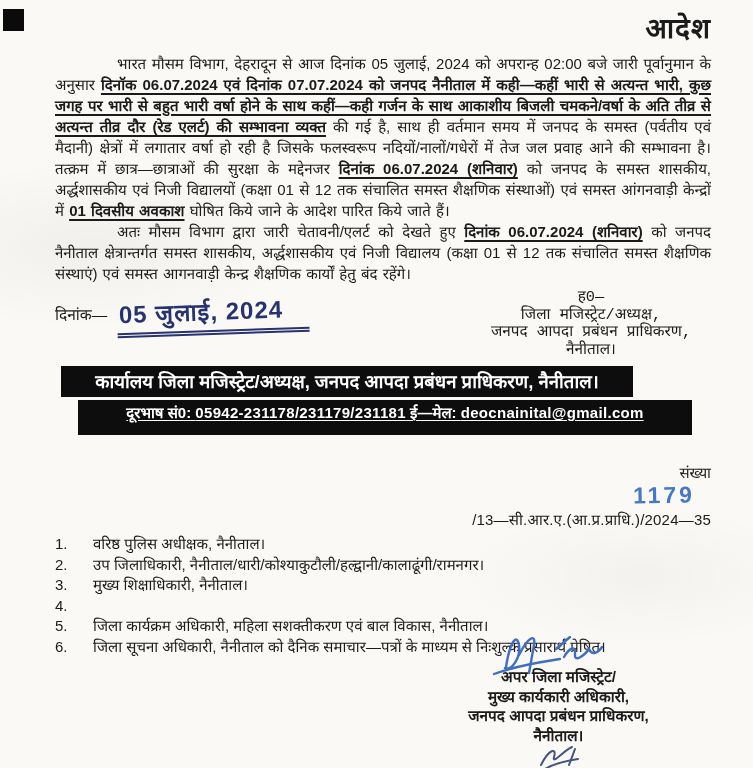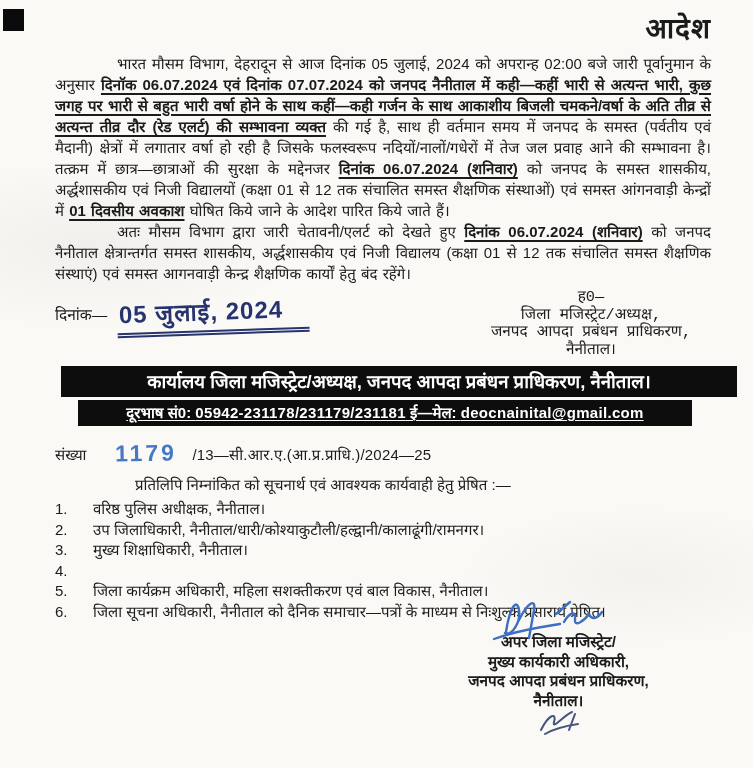--- a/index.html
+++ b/index.html
@@ -84,37 +84,38 @@
   .bars { margin: 7px 0 0 6px; }
   .bar {
     background: var(--bar_bg);
     color: var(--bar_text);
     font-weight: 700;
     text-align: center;
     white-space: nowrap;
   }
   .bar1 {
     font-size: 18.5px;
-    width: 676px;
+    width: 572px;
     padding: 2px 0 4px 0;
   }
   .bar2 {
     font-size: 15px;
     width: 614px;
     margin: 3px 0 0 17px;
-    padding: 2px 0 4px 0;
+    padding: 2px 0 13px 0;
     text-decoration: underline;
     text-underline-offset: 2px;
   }
   .bar2 .latin { letter-spacing: 0.3px; }
   .ref-row {
     display: flex;
-    align-items: center;
-    margin-top: 14px;
-    font-size: 15px;
+    align-items: flex-end;
+    margin-top: 27px;
+    font-size: 15px;
+    flex-direction: column;
   }
   .hand-num {
     color: var(--ink_blue);
     font-size: 23px;
     font-weight: 700;
     letter-spacing: 3px;
     transform: rotate(-1deg);
     margin: 0 16px 0 28px;
   }
   .ref-rest { letter-spacing: 0.2px; }
@@ -186,24 +187,23 @@
   </div>
 
   <div class="bars">
     <div class="bar bar1">कार्यालय जिला मजिस्ट्रेट/अध्यक्ष, जनपद आपदा प्रबंधन प्राधिकरण, नैनीताल।</div>
     <div class="bar bar2"><span>दूरभाष सं0: </span><span class="latin">05942-231178/231179/231181</span><span> ई—मेल: </span><span class="latin">deocnainital@gmail.com</span></div>
   </div>
 
   <div class="ref-row">
     <span>संख्या</span>
     <span class="hand hand-num">1179</span>
-    <span class="ref-rest">/13—सी.आर.ए.(आ.प्र.प्राधि.)/2024—25</span>
-  </div>
-
-  <div class="copy-line">प्रतिलिपि निम्नांकित को सूचनार्थ एवं आवश्यक कार्यवाही हेतु प्रेषित :—</div>
+    <span class="ref-rest">/13—सी.आर.ए.(आ.प्र.प्राधि.)/2024—35</span>
+  </div>
+
 
   <ol class="dist">
     <li>
         <span class="num">1.</span>
         <span>वरिष्ठ पुलिस अधीक्षक, नैनीताल।</span>
       </li>
     <li>
         <span class="num">2.</span>
         <span>उप जिलाधिकारी, नैनीताल/धारी/कोश्याकुटौली/हल्द्वानी/कालाढूंगी/रामनगर।</span>
       </li>

